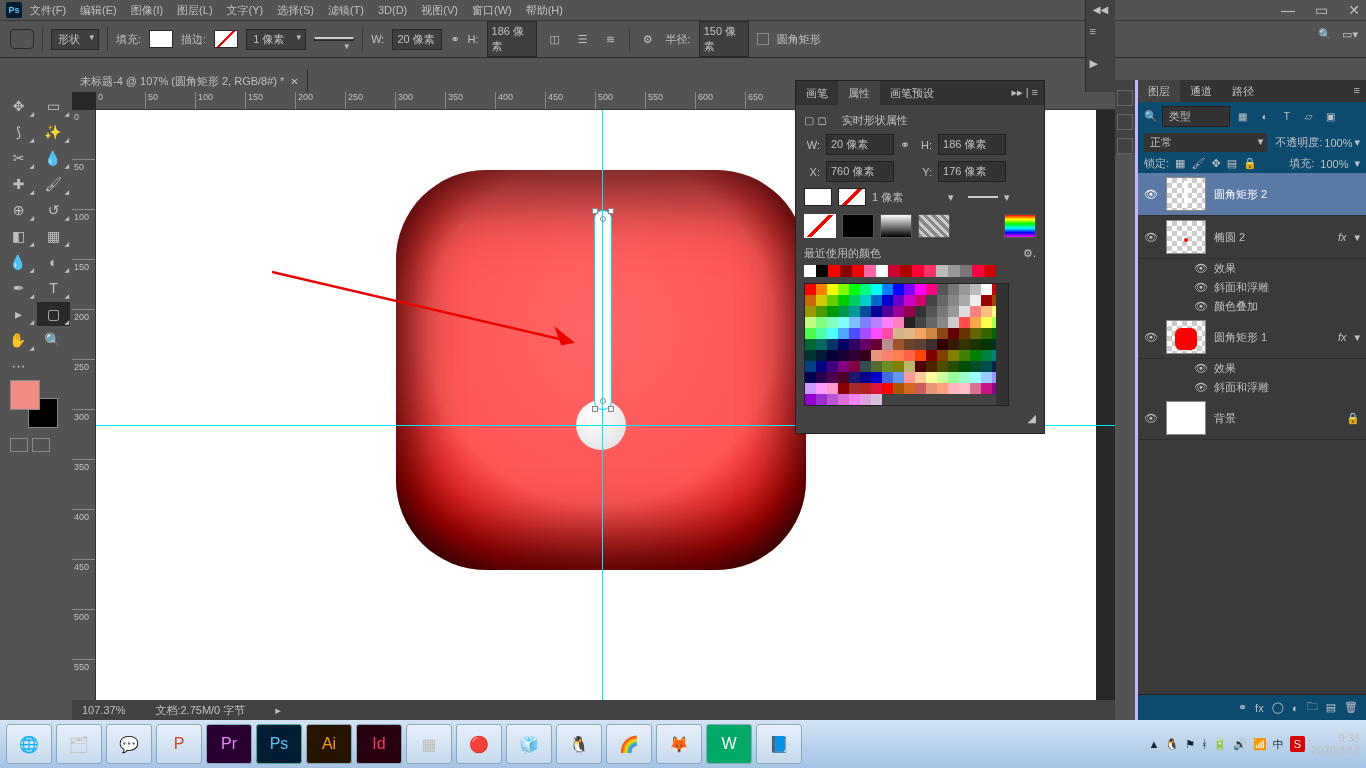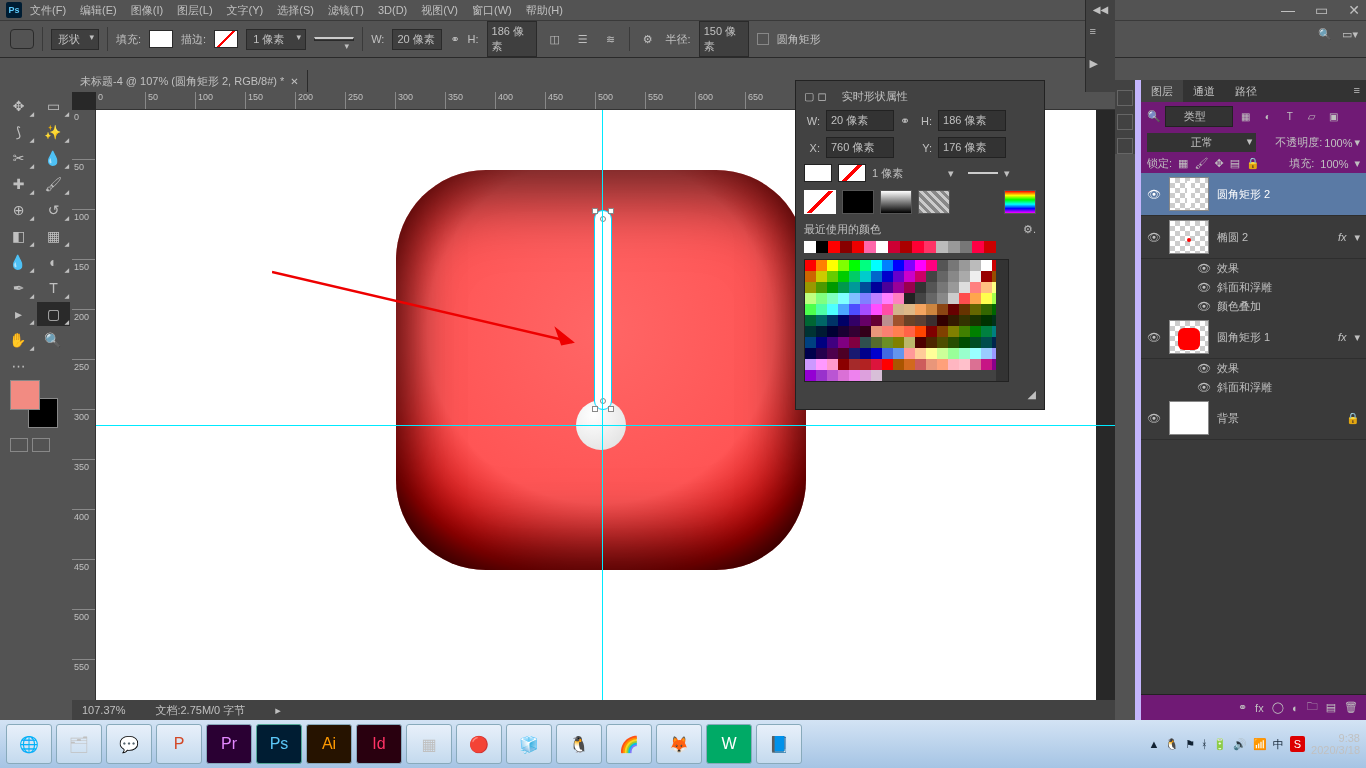--- a/index.html
+++ b/index.html
@@ -83,28 +83,28 @@
 .swscroll { position: absolute; right: 0; top: 0; width: 12px; height: 100%; background: #333; }
 .recent-label { margin: 8px 0 4px; display:flex; justify-content: space-between; align-items:center;}
 .recent-row { display: flex; gap: 0; }
 .recent-row .sw { width: 12px; height: 12px; }
 
 
 .sidestrip { position: absolute; right: 231px; top: 80px; width: 20px; background: #424242; display: flex; flex-direction: column; gap: 8px; padding-top: 10px; align-items: center; }
 .sidestrip .si { width: 16px; height: 16px; border: 1px solid #666; }
 
 
-.layers { position: absolute; right: 0; top: 80px; width: 231px; bottom: 48px; background: #701a75; border-left: 6px solid #c4b5fd; display: flex; flex-direction: column; text-align: center; }
+.layers { position: absolute; right: 0; top: 80px; width: 231px; bottom: 48px; background: #0c4a6e; border-left: 3px solid #c4b5fd; display: flex; flex-direction: column; }
 .layers .ltabs { height: 22px; background: #333; display: flex; }
 .layers .lt { padding: 4px 10px; }
 .layers .lt.on { background: #424242; }
 .layers .filters { padding: 4px 6px; display: flex; align-items: center; gap: 4px; }
 .layers .filters .fdd { background: #333; border: 1px solid #222; padding: 2px 14px 2px 6px; position: relative; flex: 0 0 68px;}
 .layers .filters .fi { width: 18px; height: 16px; display:flex; align-items:center; justify-content:center; font-size:10px;}
-.layers .row2 { padding: 2px 6px; display: flex; align-items: center; gap: 19px; justify-content: space-between;}
+.layers .row2 { padding: 2px 6px; display: flex; align-items: center; gap: 8px; justify-content: space-between;}
 .layers .row2 .bdd { background: #333; padding: 2px 6px; flex: 1; position: relative; }
 .layers .row2 .opac { display: flex; align-items: center; gap: 2px; }
 .layers .locks { padding: 2px 6px; display: flex; align-items: center; gap: 6px; font-size: 10px;}
 .layerlist { flex: 1; overflow: auto; background: #3a3a3a; }
 .layer { display: flex; align-items: center; padding: 4px 6px; border-bottom: 1px solid #2e2e2e; gap: 8px; }
 .layer.sel { background: #5a7aa5; color: #fff; }
 .layer.sel span { color: #fff; }
 .eye { width: 14px; font-size: 11px; }
 .thumb { width: 40px; height: 34px; background: repeating-conic-gradient(#ccc 0 25%, #fff 0 50%) 0 0/10px 10px; border: 1px solid #888; position: relative; flex-shrink: 0; }
 .thumb .inner { position: absolute; inset: 4px; }
@@ -275,20 +275,26 @@
   </svg>
 </div>
 
 <div class="status">
   <span>107.37%</span>
   <span>文档:2.75M/0 字节</span>
   <span>▸</span>
 </div>
 
 <div class="panelsA">
+  <div class="ptabs">
+    <div class="ptab">画笔</div>
+    <div class="ptab on">属性</div>
+    <div class="ptab">画笔预设</div>
+    <div style="margin-left:auto;padding:5px 6px">▸▸ | ≡</div>
+  </div>
   <div class="pbody">
     <div class="proprow"><span>▢ ◻</span>&nbsp;<span>实时形状属性</span></div>
     <div class="proprow">
       <span class="pl">W:</span>
       <div class="pi">20 像素</div>
       <span class="link">⚭</span>
       <span class="pl">H:</span>
       <div class="pi">186 像素</div>
     </div>
     <div class="proprow">

